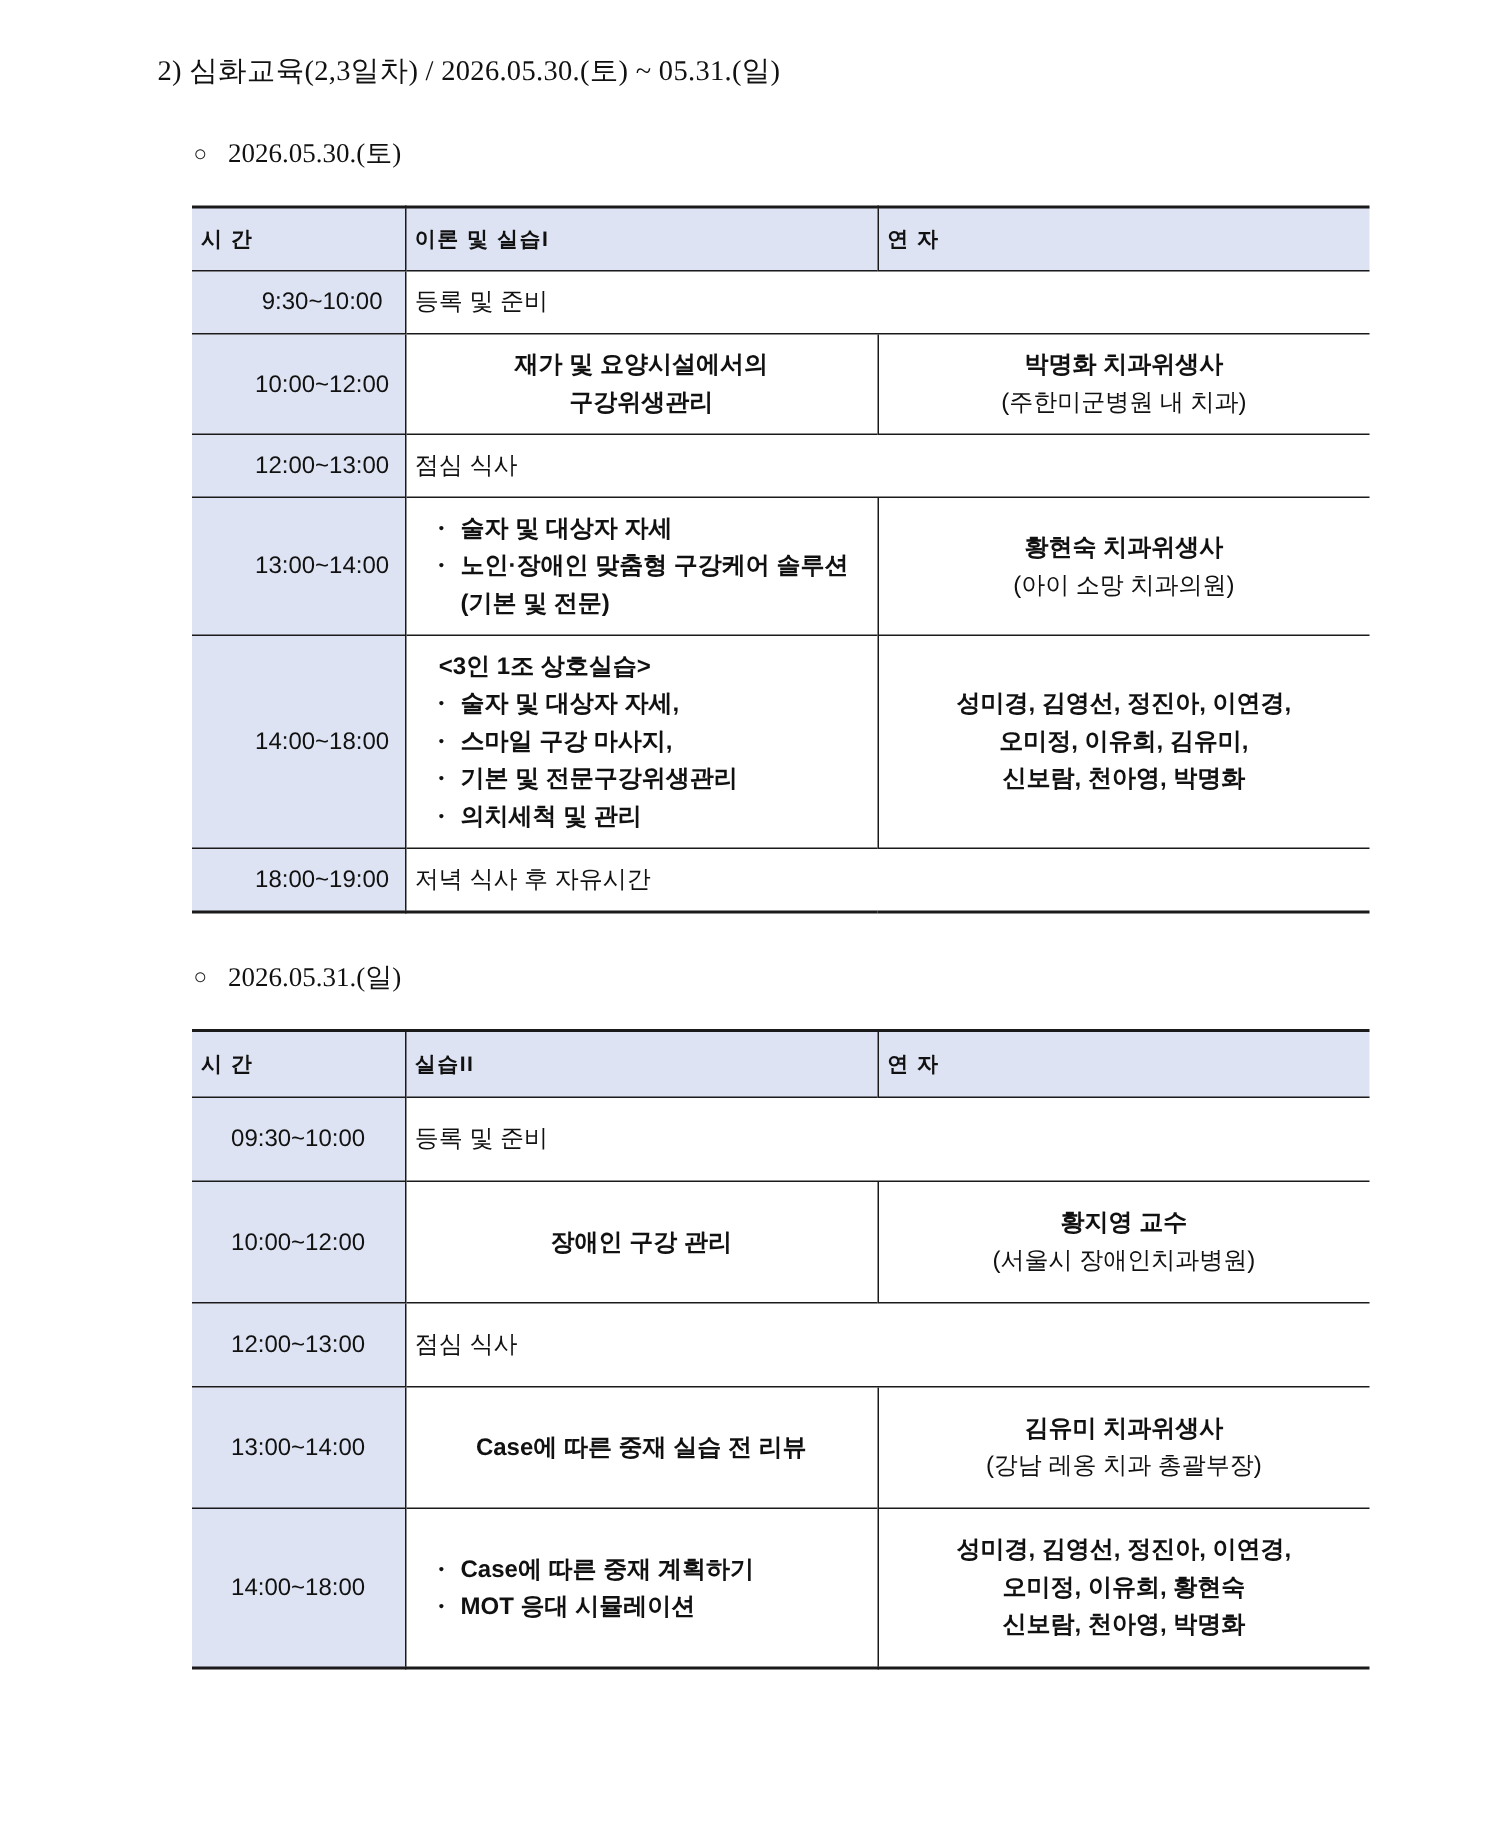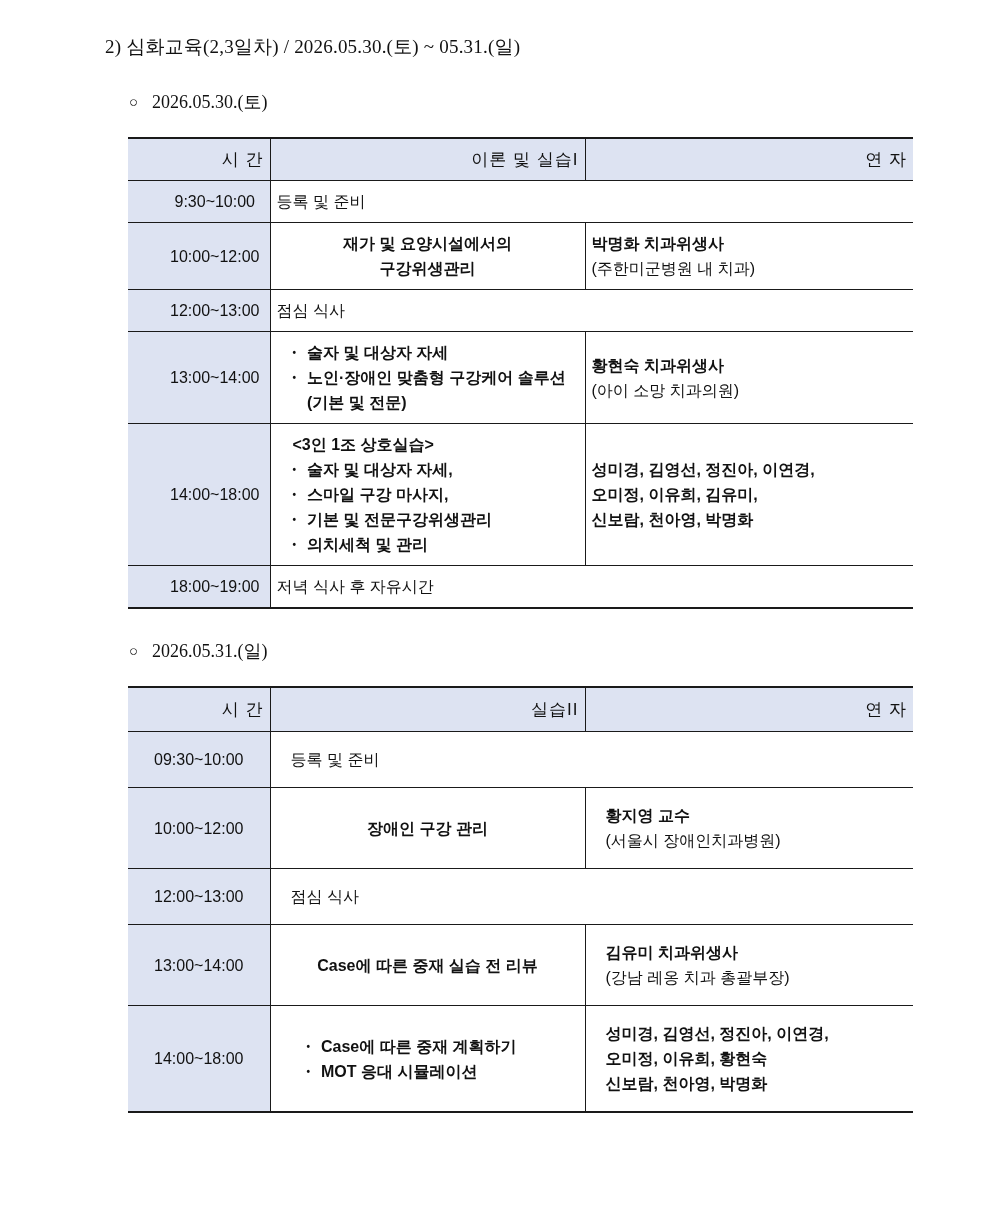--- a/index.html
+++ b/index.html
@@ -34,37 +34,37 @@
   col.c2{width:315px;}
   col.c3{width:328px;}
   th,td{
     border-top:1px solid var(--border);
     vertical-align:middle;
     font-size:16px;line-height:25px;
     padding:8px 6px;
   }
   th:not(:first-child),td:not(:first-child){border-left:1px solid var(--border);}
   th{
-    background:var(--fill);font-weight:400;font-size:17px;
-    text-align:right;letter-spacing:1px;
+    background:var(--fill);font-weight:700;font-size:14px;
+    text-align:left;letter-spacing:1px;
   }
   td.time{background:var(--fill);text-align:center;white-space:nowrap;padding-left:38px;}
   td.span-cell{text-align:left;}
   td.content{text-align:center;}
   td.content.bold{font-weight:700;}
   td .c-heading{text-align:left;padding-left:16px;}
   .bullets{text-align:left;padding-left:16px;}
   .bullet-item{display:flex;gap:11px;align-items:flex-start;}
   .bullet-item .bullet{font-size:10px;line-height:25px;flex:0 0 auto;}
-  td.speaker{text-align:left;}
+  td.speaker{text-align:center;}
   .s-name{font-weight:700;}
   .s-affil{font-weight:400;}
   
   table.roomy th{padding:9px 6px;}
-  table.roomy td{padding:15px 20px;}
+  table.roomy td{padding:15px 6px;}
 </style>
 </head>
 <body>
 
 <div class="doc">
   <h1 class="doc-title">2) 심화교육(2,3일차) / 2026.05.30.(토) ~ 05.31.(일)</h1>
 
   <section class="sec1">
     <div class="sec-heading">
       <span class="marker">○</span><span>2026.05.30.(토)</span>

